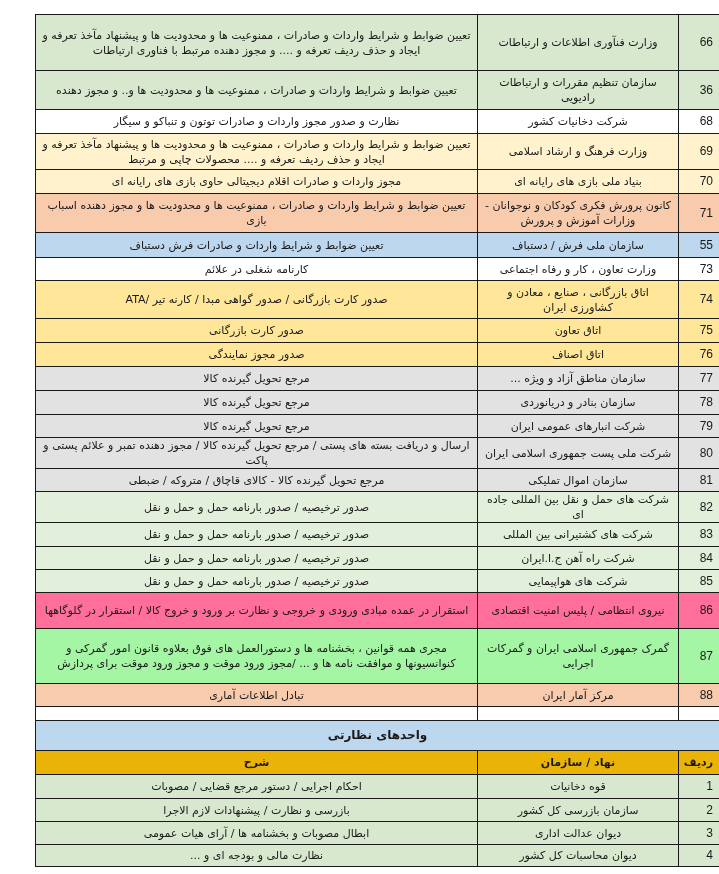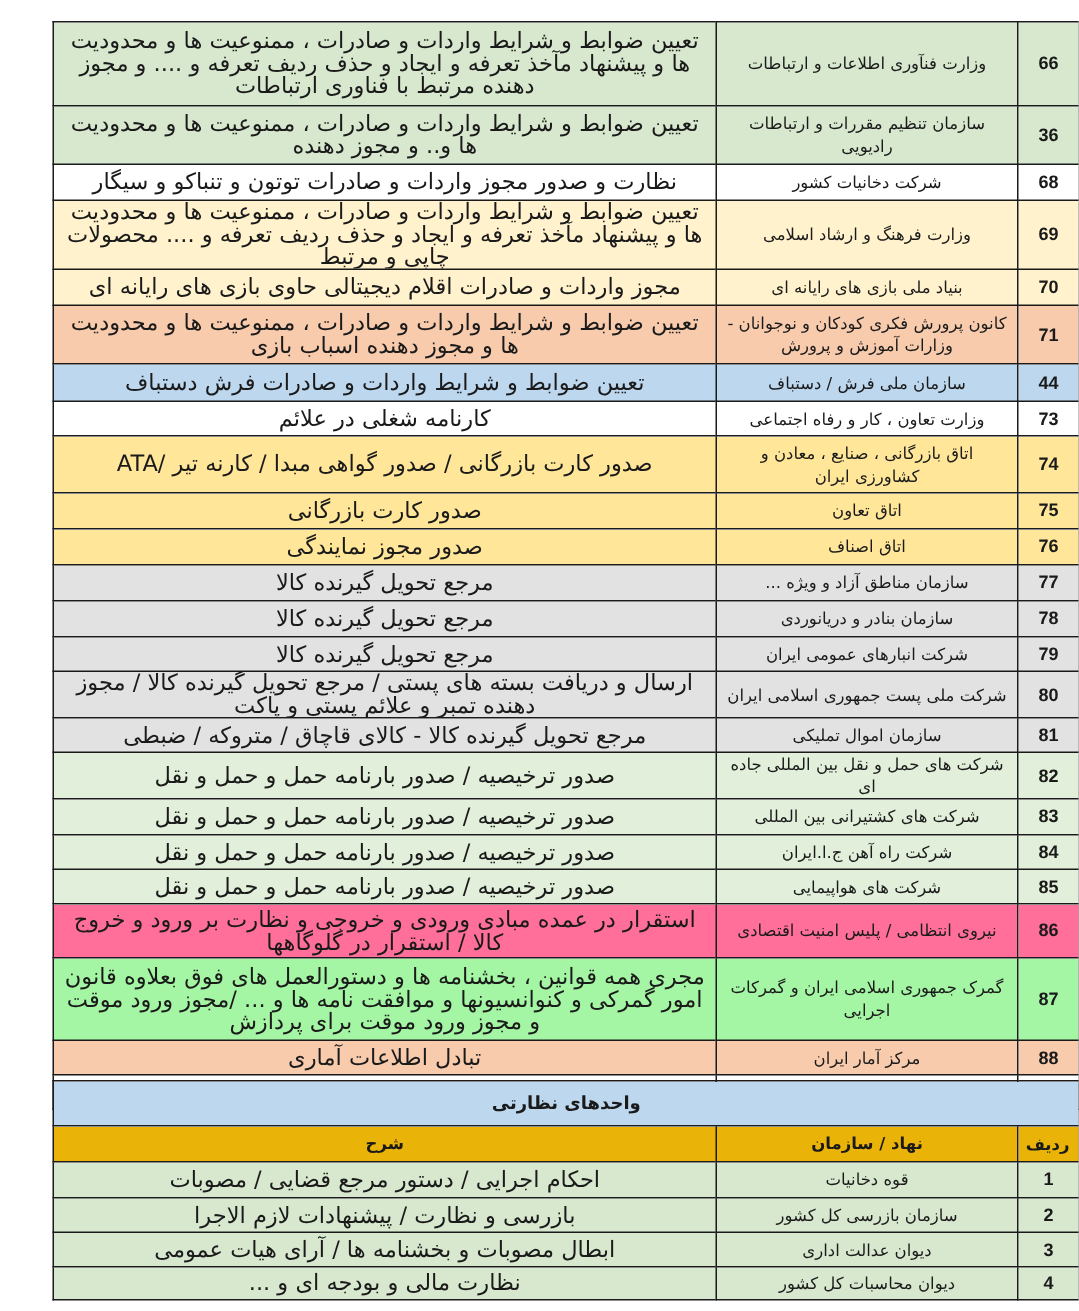--- a/index.html
+++ b/index.html
@@ -1,23 +1,23 @@
 <!DOCTYPE html>
 <html><head>
 <meta charset="utf-8">
 <style>
   html, body { margin: 0; padding: 0; background: #ffffff; }
   body { width: 719px; height: 874px; position: relative; overflow: hidden;
          font-family: "DejaVu Sans", sans-serif; }
   .tbl { position: absolute; left: 35px; width: 684px; border-collapse: collapse; table-layout: fixed; direction: rtl; }
   .tbl td { border: 1px solid #1a1a1a; padding: 0 6px; text-align: center; vertical-align: middle;
             font-size: 10px; line-height: 15px; color: #1a1a1a; overflow: hidden; }
-  .tbl td.num { font-family: "Liberation Sans", sans-serif; font-size: 12px; font-weight: bold; }
+  .tbl td.num { font-family: "Liberation Sans", sans-serif; font-size: 12px; font-weight: normal; text-align: right; }
   .tbl td.org { font-size: 11px; }
-  .tbl td.desc { font-size: 15px; }
+  .tbl td.desc { font-size: 11px; }
   #upper { top: 14px; }
   #lower { top: 720px; }
   .hdr td { background: #eab308; font-weight: bold; font-size: 11px; }
   .sec td { background: #bdd7ee; font-weight: bold; font-size: 12px; }
 </style>
 </head>
 <body>
 
 <table class="tbl" id="upper">
   <colgroup>
@@ -50,21 +50,21 @@
         <td class="num">70</td>
         <td class="org">بنیاد ملی بازی های رایانه ای</td>
         <td class="desc">مجوز واردات و صادرات اقلام دیجیتالی حاوی بازی های رایانه ای</td>
       </tr>
       <tr style="height: 39px; background: rgb(248, 203, 173);">
         <td class="num">71</td>
         <td class="org">کانون پرورش فکری کودکان و نوجوانان - وزارات آموزش و پرورش</td>
         <td class="desc">تعیین ضوابط و شرایط واردات و صادرات ، ممنوعیت ها و محدودیت ها و مجوز دهنده اسباب بازی</td>
       </tr>
       <tr style="height: 25px; background: rgb(189, 215, 238);">
-        <td class="num">44</td>
+        <td class="num">55</td>
         <td class="org">سازمان ملی فرش / دستباف</td>
         <td class="desc">تعیین ضوابط و شرایط واردات و صادرات فرش دستباف</td>
       </tr>
       <tr style="height: 23px; background: rgb(255, 255, 255);">
         <td class="num">73</td>
         <td class="org">وزارت تعاون ، کار و رفاه اجتماعی</td>
         <td class="desc">کارنامه شغلی در علائم</td>
       </tr>
       <tr style="height: 38px; background: rgb(255, 230, 153);">
         <td class="num">74</td>

